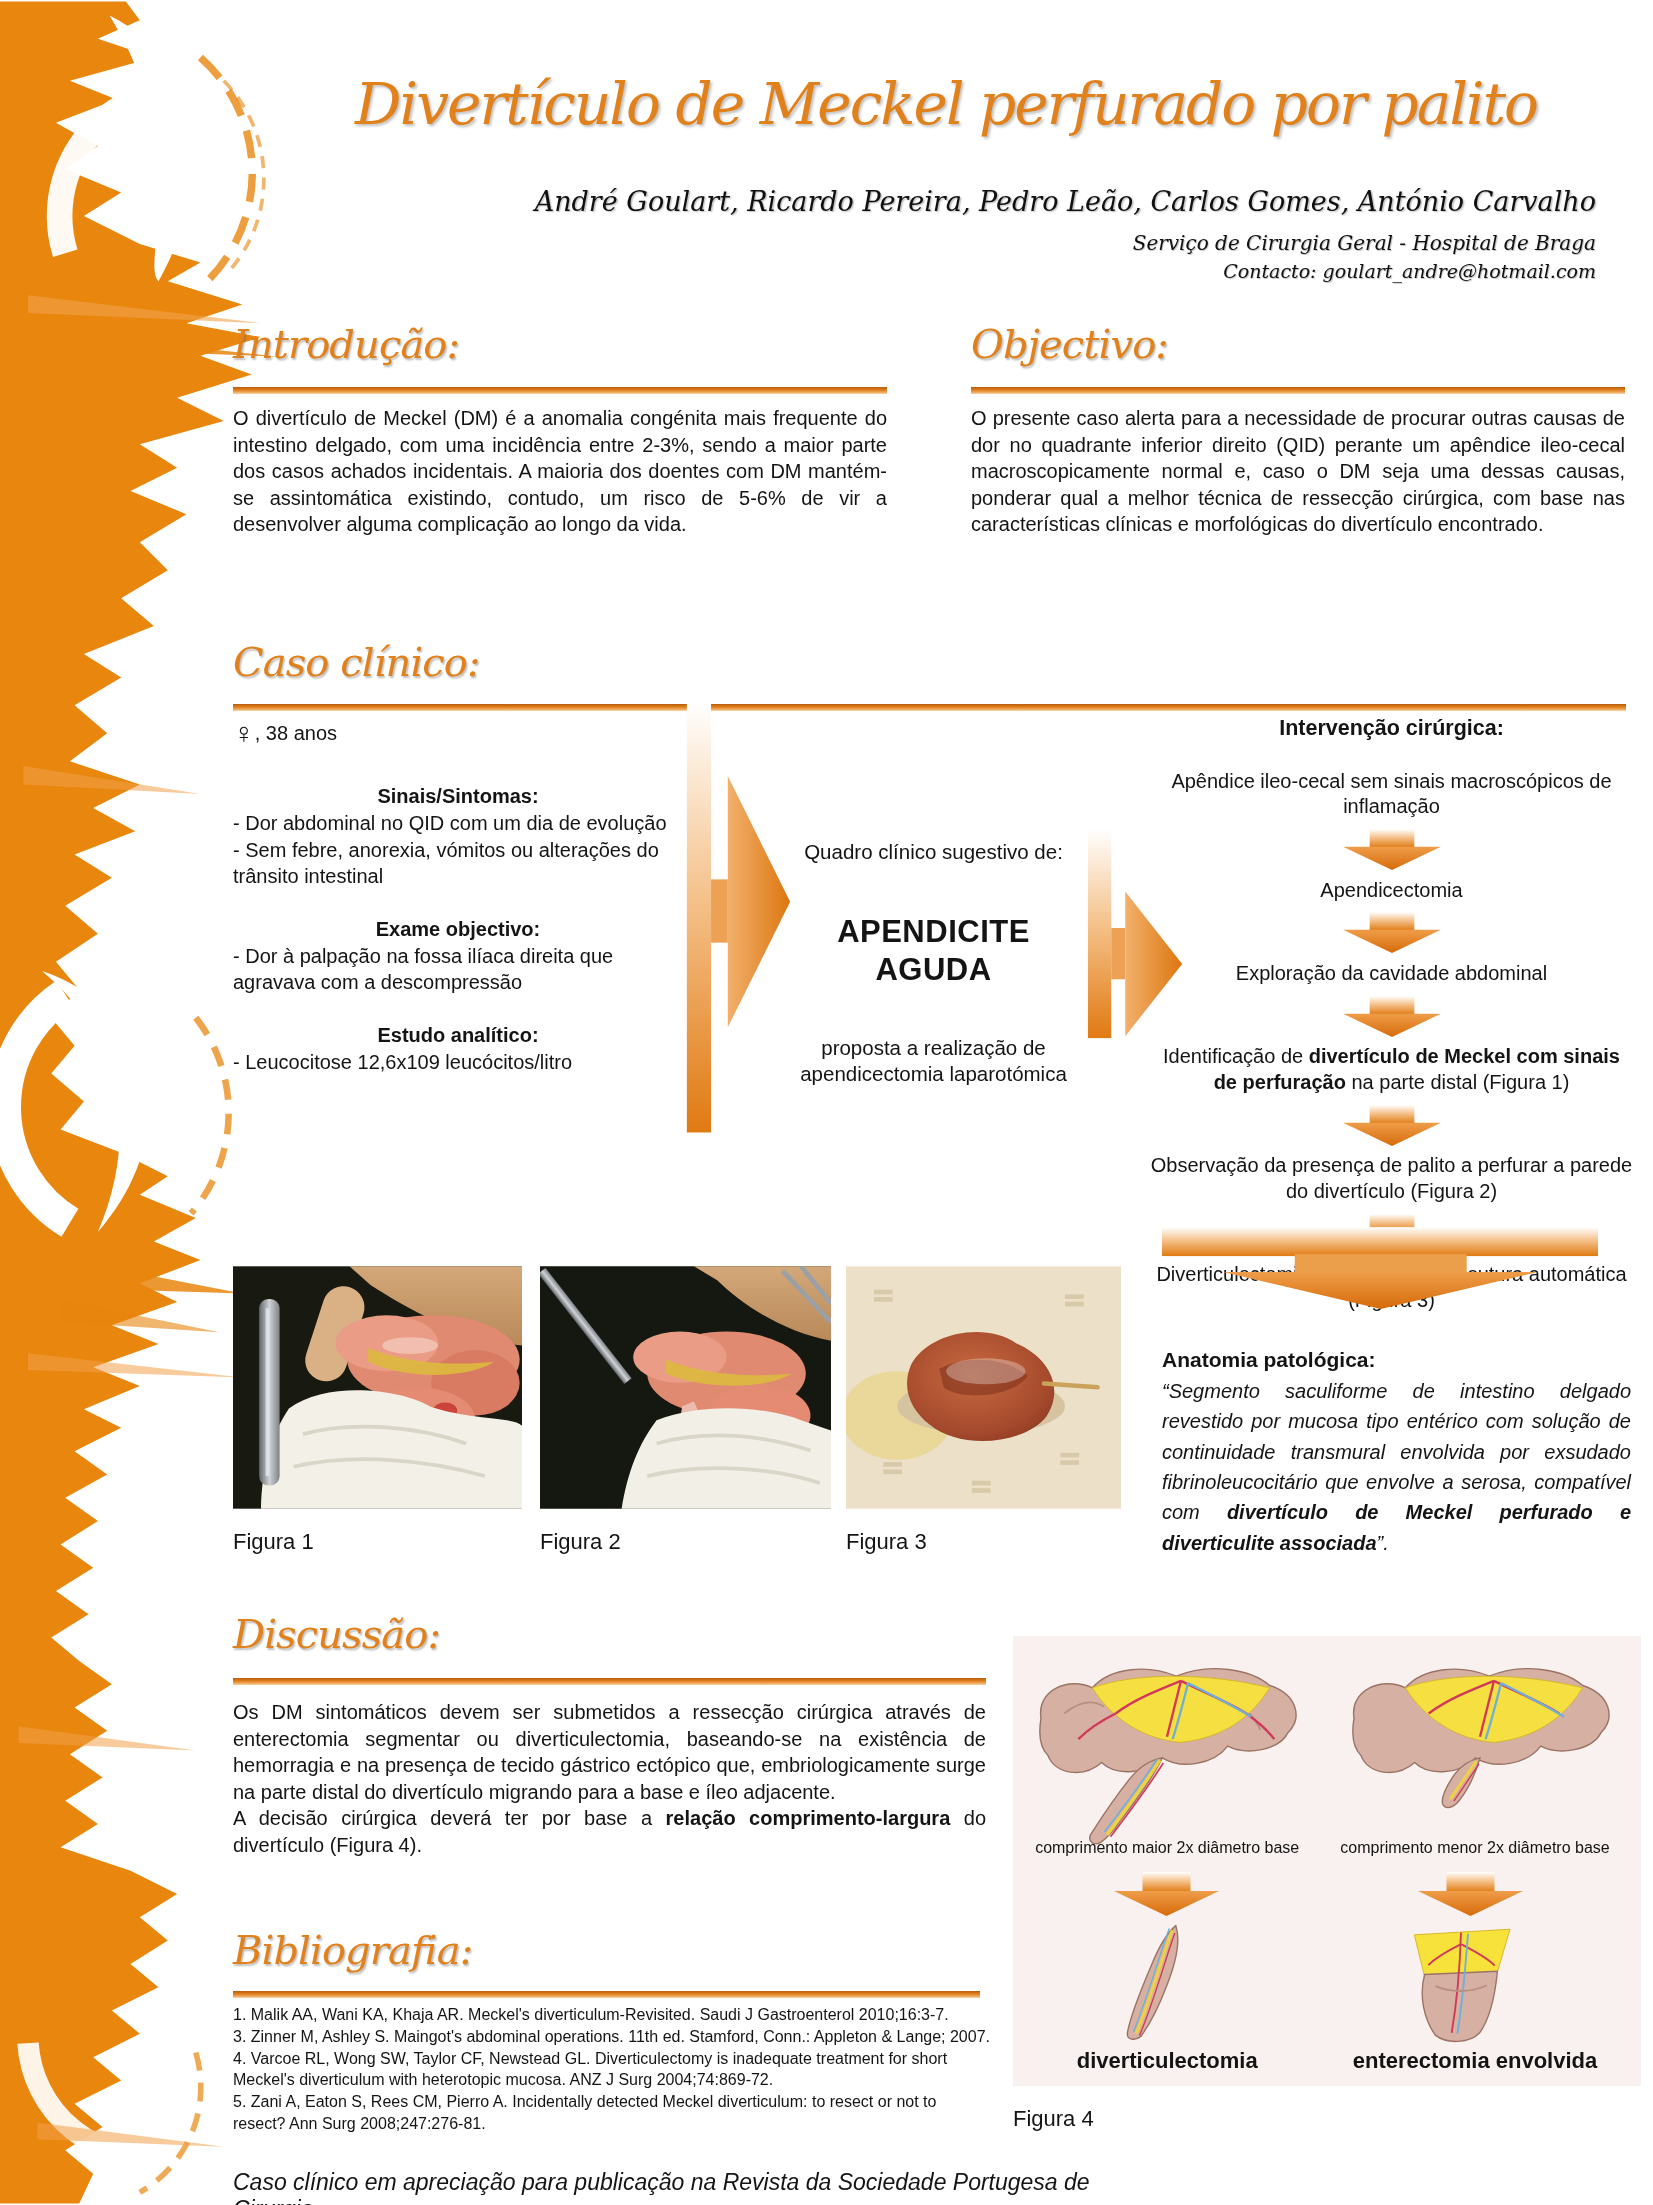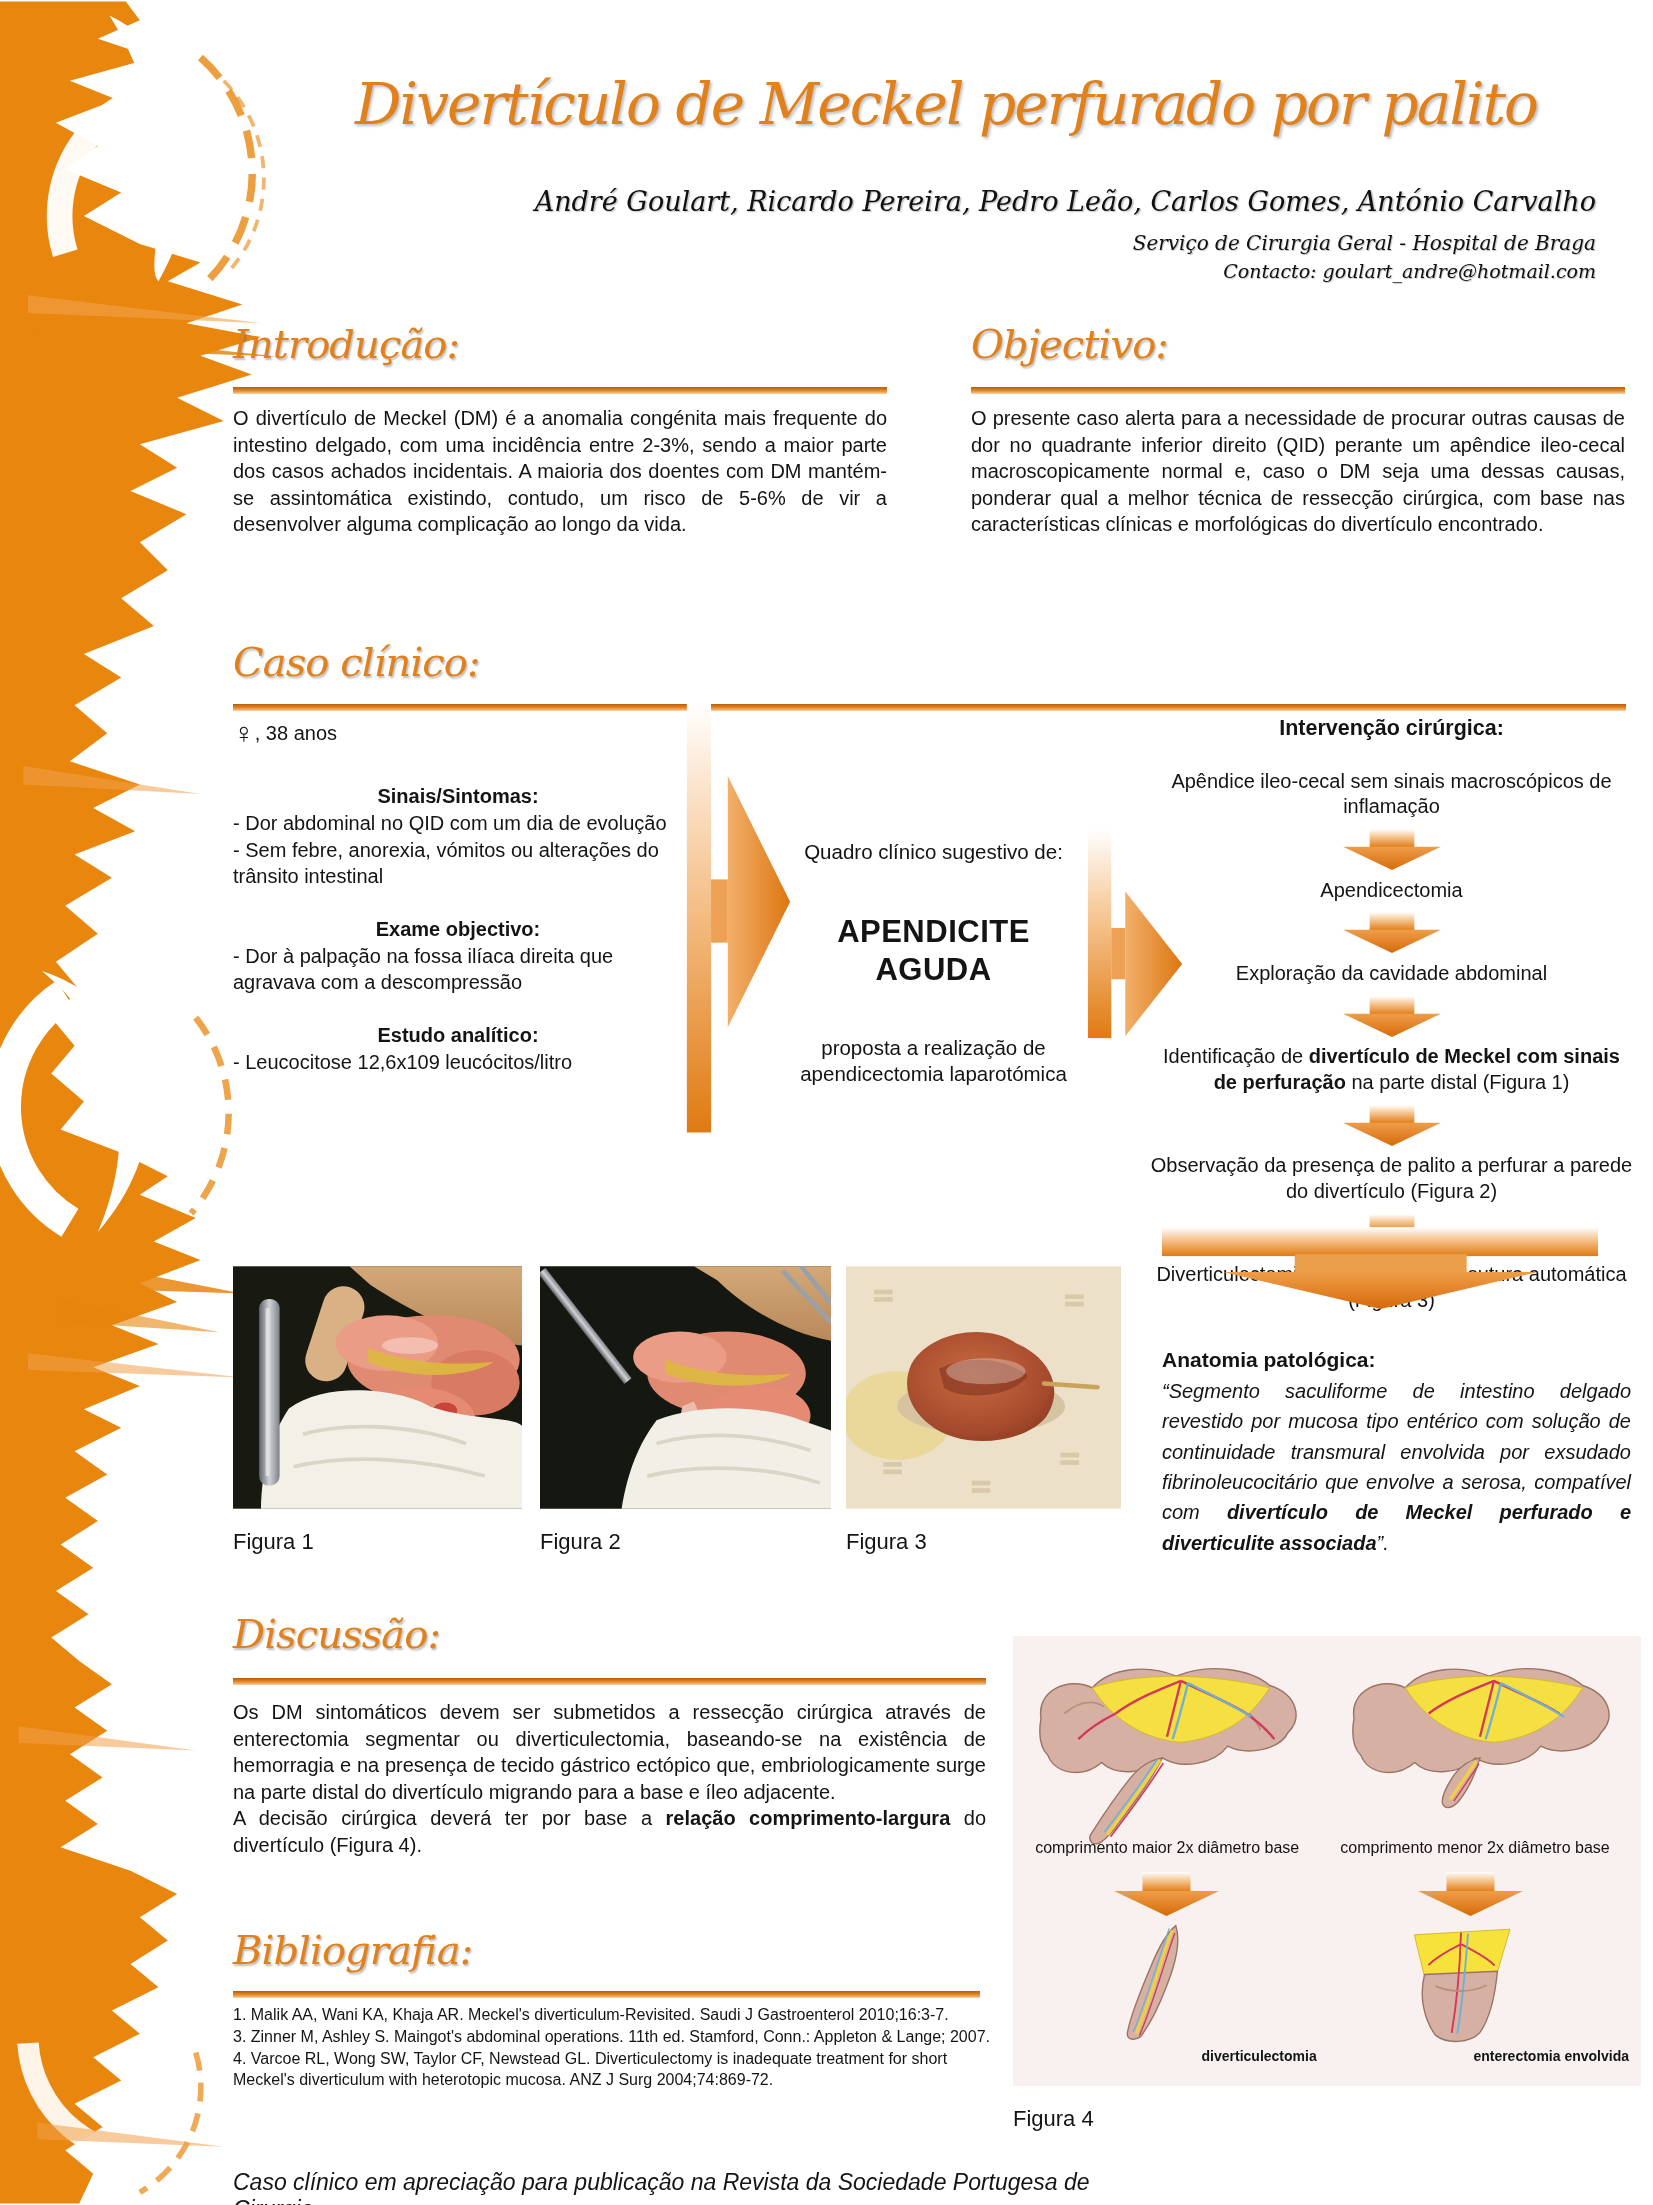--- a/index.html
+++ b/index.html
@@ -53,21 +53,21 @@
 
   
   #disc-body{left:233px;top:1699px;width:753px;}
   #refs{left:233px;top:2004px;width:759px;font-size:16px;line-height:1.36;}
   .ref{margin:0;}
   #footer-line{left:233px;top:2169px;width:934px;font-size:23px;font-style:italic;}
 
   
   #f4panel{left:1013px;top:1636px;width:628px;height:450px;background:#f8f1ef;}
   .f4label{position:absolute;text-align:center;font-size:16px;}
-  .f4proc{position:absolute;text-align:right;font-size:14px;font-weight:700;}
+  .f4proc{position:absolute;text-align:center;font-size:22px;font-weight:700;}
   #f4caption{left:1013px;top:2106px;font-size:22px;}
 </style>
 </head>
 <body>
 
 <svg width="0" height="0" style="position:absolute" aria-hidden="true">
   <defs>
     <linearGradient id="gradBarV" x1="0" y1="0" x2="0" y2="1">
       <stop offset="0" stop-color="#ffffff"></stop>
         <stop offset="0.45" stop-color="#f5c28c"></stop>
@@ -363,18 +363,19 @@
     <div class="f4proc" style="left:308px;top:412px;width:308px">enterectomia envolvida</div>
   </div>
   <div class="abs" id="f4caption">Figura 4</div>
 
   <div class="abs hand sec-h" style="left:233px;top:1927px">Bibliografia:</div>
   <div class="abs rule" style="left:233px;top:1991px;width:747px"></div>
   <div class="abs" id="refs">
       <div class="ref">1. Malik AA, Wani KA, Khaja AR. Meckel's diverticulum-Revisited. Saudi J Gastroenterol 2010;16:3-7.</div>
       <div class="ref">3. Zinner M, Ashley S. Maingot's abdominal operations. 11th ed. Stamford, Conn.: Appleton &amp; Lange; 2007.</div>
       <div class="ref">4. Varcoe RL, Wong SW, Taylor CF, Newstead GL. Diverticulectomy is inadequate treatment for short Meckel's diverticulum with heterotopic mucosa. ANZ J Surg 2004;74:869-72.</div>
+      <div class="ref">5. Zani A, Eaton S, Rees CM, Pierro A. Incidentally detected Meckel diverticulum: to resect or not to resect? Ann Surg 2008;247:276-81.</div>
     </div>
 
   <div class="abs" id="footer-line">Caso clínico em apreciação para publicação na Revista da Sociedade Portugesa de Cirurgia</div>
 
 </div>
 
 
 </body></html>

